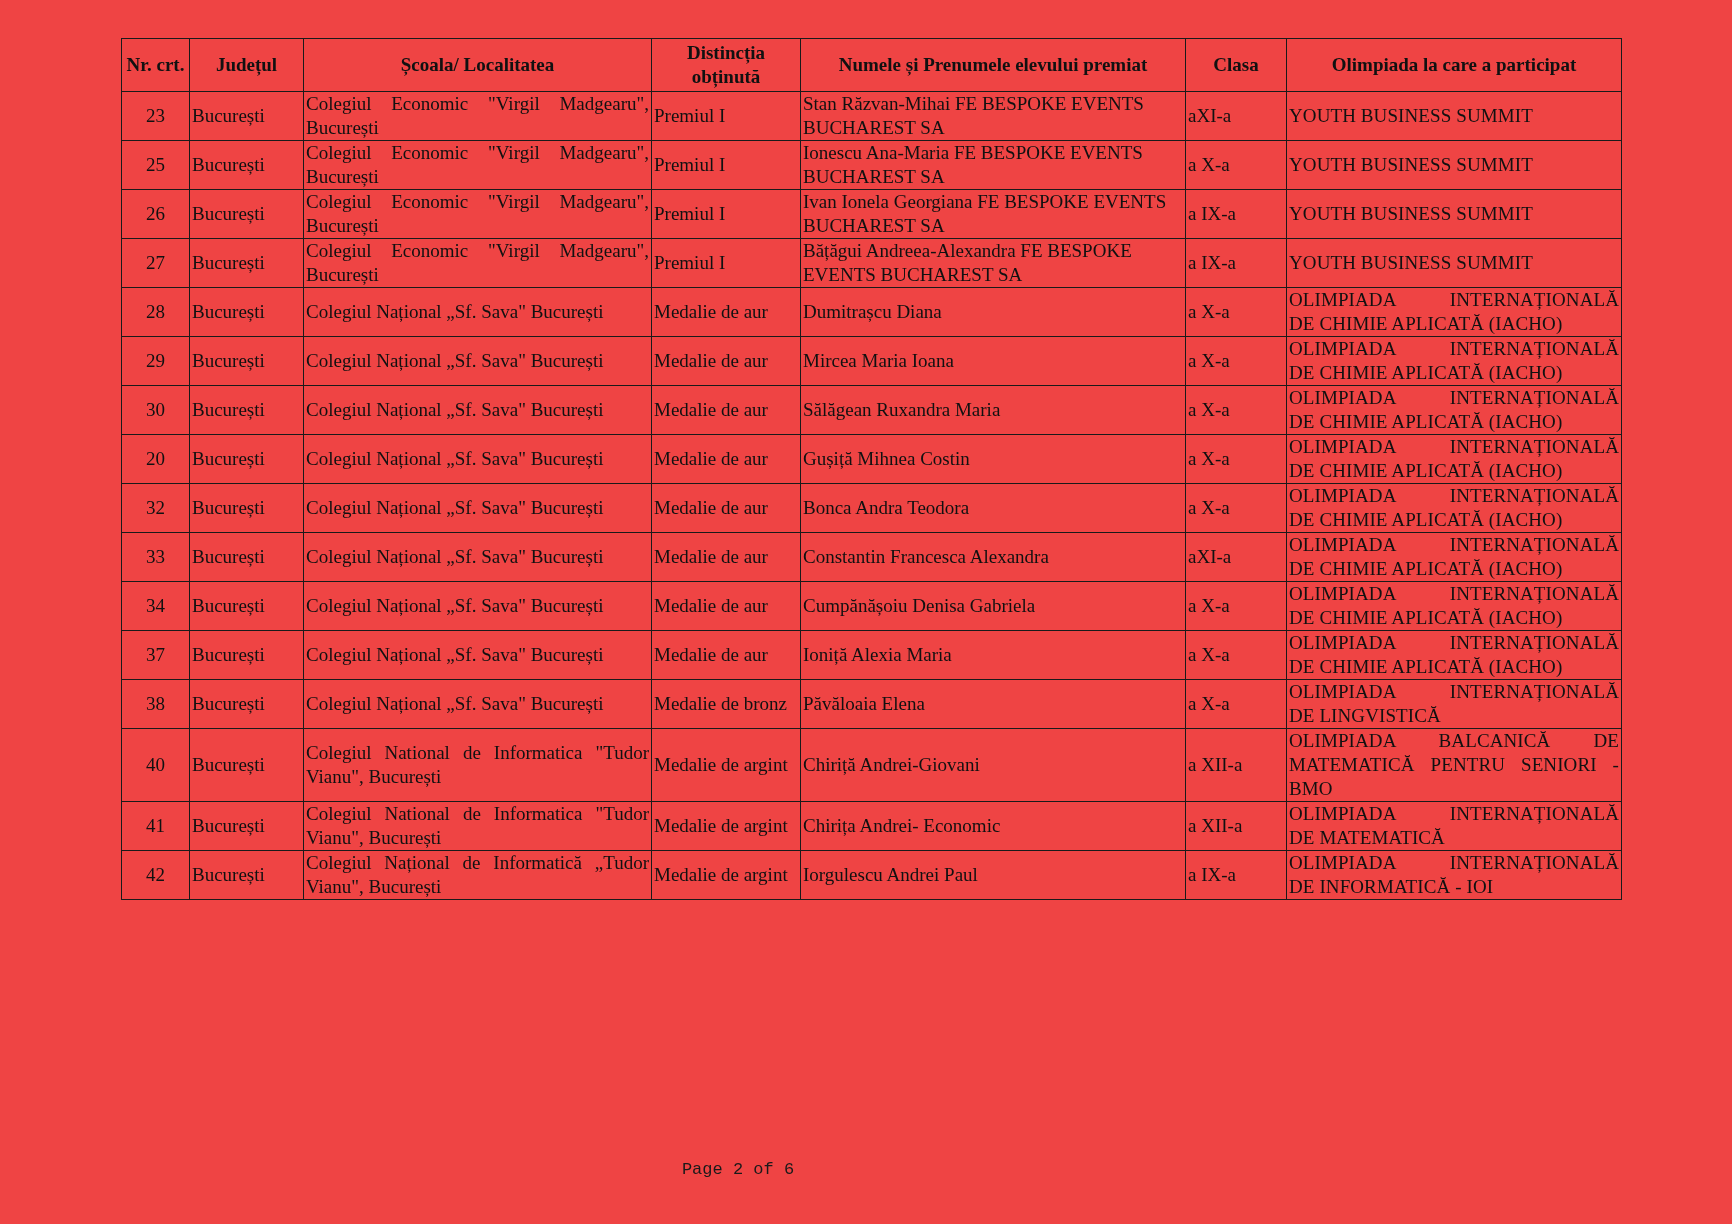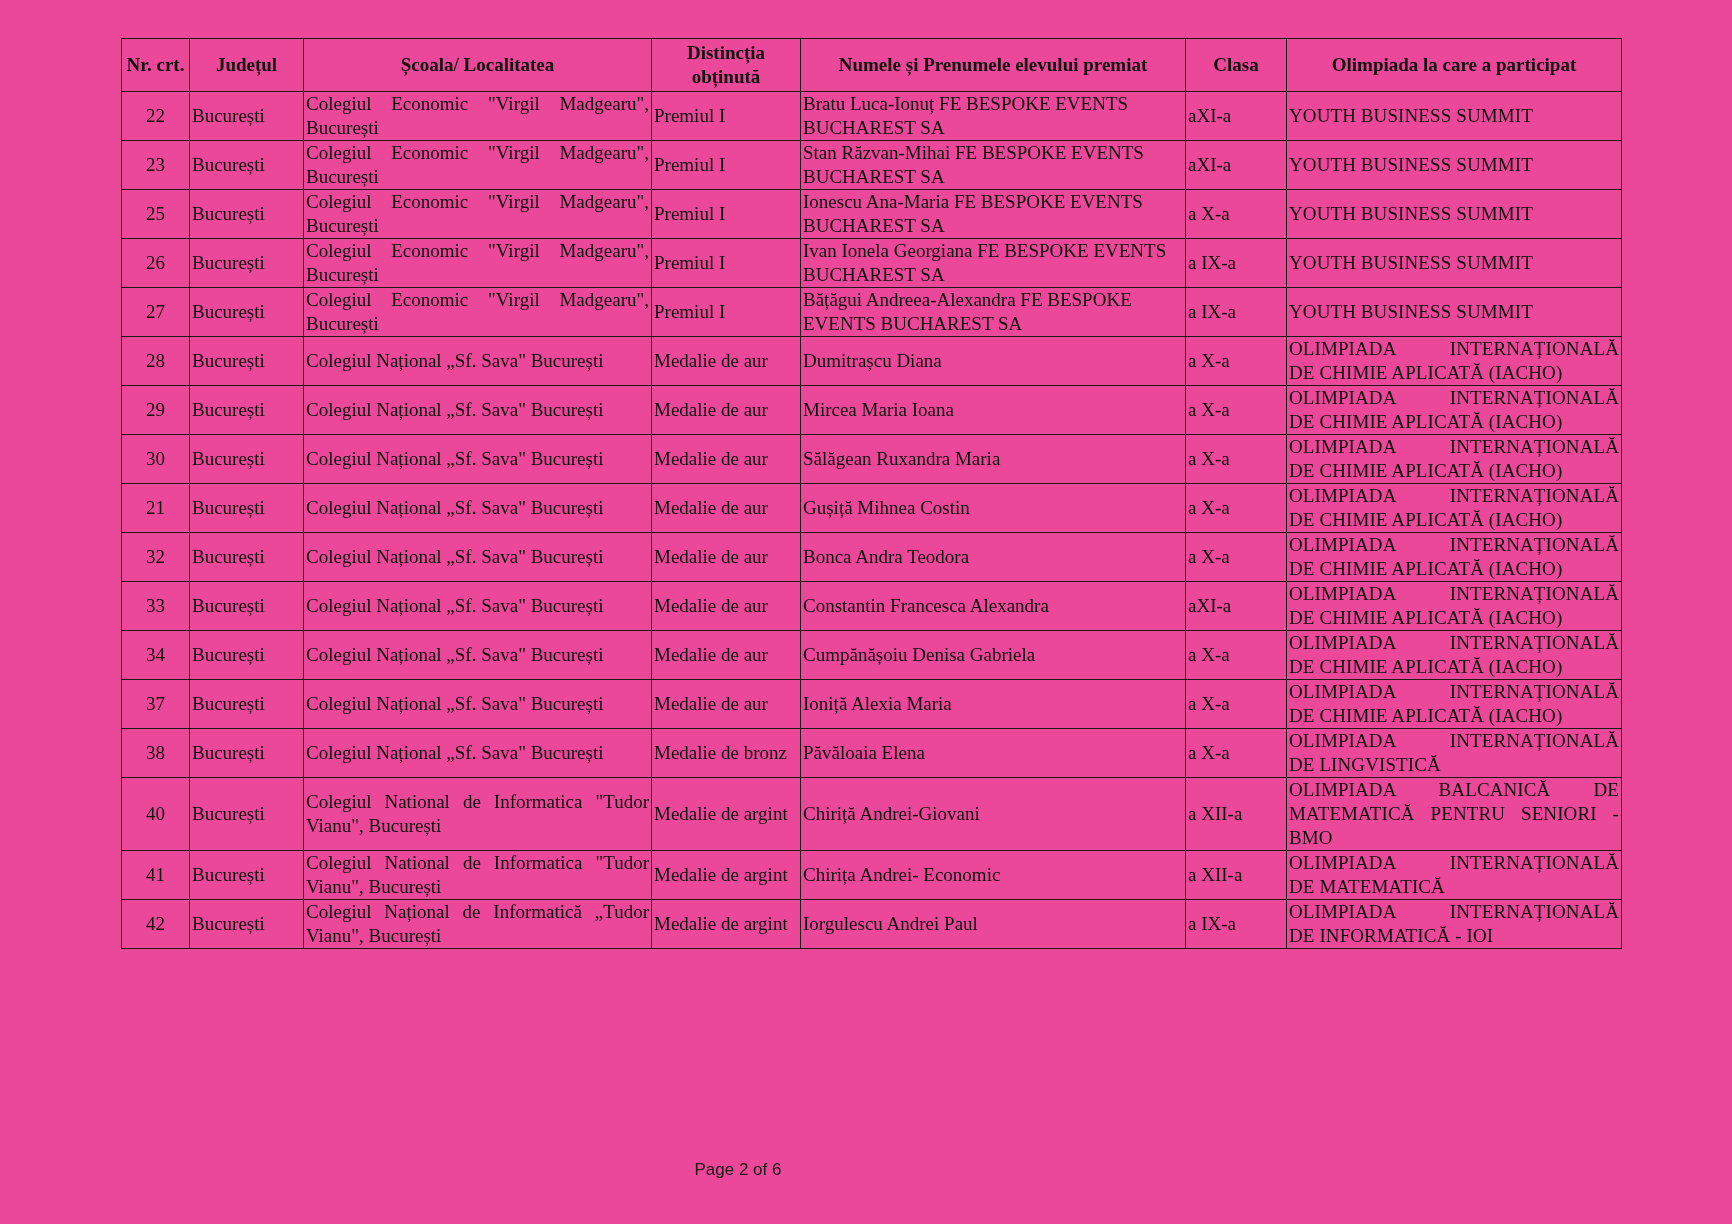--- a/index.html
+++ b/index.html
@@ -12,21 +12,21 @@
     height: 1224px;
     position: relative;
     overflow: hidden;
     font-family: "Liberation Serif", "DejaVu Serif", serif;
     color: #111111;
   }
   .page {
     position: absolute;
     left: 0; top: 0;
     width: 1732px; height: 1224px;
-    background: #ec4899;
+    background: #ef4444;
   }
   table.awards {
     position: absolute;
     left: 121px;
     top: 38px;
     width: 1500px;
     border-collapse: collapse;
     table-layout: fixed;
   }
   table.awards th,
@@ -55,21 +55,21 @@
   td.c-clasa { text-align: left; }
   td.c-olimp { text-align: justify; text-align-last: left; letter-spacing: 0.1px; }
   .olimp-line { display: block; }
   .olimp-line.spread { text-align: justify; text-align-last: justify; font-family: Liberation Serif, serif; }
   .footer {
     position: absolute;
     left: 0;
     width: 1448px;
     top: 1160px;
     text-align: center;
-    font-family: Liberation Sans, sans-serif;
+    font-family: Liberation Mono, monospace;
     font-size: 17px;
     color: #1a1a1a;
   }
   .footer span { position: relative; left: 14px; }
 </style>
 </head>
 <body>
 
 <div class="page">
   <table class="awards">
@@ -88,29 +88,20 @@
         <th>Județul</th>
         <th>Școala/ Localitatea</th>
         <th>Distincția obținută</th>
         <th>Numele și Prenumele elevului premiat</th>
         <th>Clasa</th>
         <th>Olimpiada la care a participat</th>
       </tr>
     </thead>
     <tbody id="rows-body">
         <tr class="row">
-          <td class="c-nr">22</td>
-          <td class="c-jud">București</td>
-          <td class="c-scoala">Colegiul Economic "Virgil Madgearu", București</td>
-          <td class="c-dist">Premiul I</td>
-          <td class="c-nume">Bratu Luca-Ionuț FE BESPOKE EVENTS BUCHAREST SA</td>
-          <td class="c-clasa">aXI-a</td>
-          <td class="c-olimp">YOUTH BUSINESS SUMMIT</td>
-        </tr>
-        <tr class="row">
           <td class="c-nr">23</td>
           <td class="c-jud">București</td>
           <td class="c-scoala">Colegiul Economic "Virgil Madgearu", București</td>
           <td class="c-dist">Premiul I</td>
           <td class="c-nume">Stan Răzvan-Mihai FE BESPOKE EVENTS BUCHAREST SA</td>
           <td class="c-clasa">aXI-a</td>
           <td class="c-olimp">YOUTH BUSINESS SUMMIT</td>
         </tr>
         <tr class="row">
           <td class="c-nr">25</td>
@@ -169,21 +160,21 @@
           <td class="c-scoala">Colegiul Național „Sf. Sava" București</td>
           <td class="c-dist">Medalie de aur</td>
           <td class="c-nume">Sălăgean Ruxandra Maria</td>
           <td class="c-clasa">a X-a</td>
           <td class="c-olimp">
             <span class="olimp-line spread">OLIMPIADA INTERNAȚIONALĂ</span>
             <span class="olimp-line">DE CHIMIE APLICATĂ (IACHO)</span>
           </td>
         </tr>
         <tr class="row">
-          <td class="c-nr">21</td>
+          <td class="c-nr">20</td>
           <td class="c-jud">București</td>
           <td class="c-scoala">Colegiul Național „Sf. Sava" București</td>
           <td class="c-dist">Medalie de aur</td>
           <td class="c-nume">Gușiță Mihnea Costin</td>
           <td class="c-clasa">a X-a</td>
           <td class="c-olimp">
             <span class="olimp-line spread">OLIMPIADA INTERNAȚIONALĂ</span>
             <span class="olimp-line">DE CHIMIE APLICATĂ (IACHO)</span>
           </td>
         </tr>

